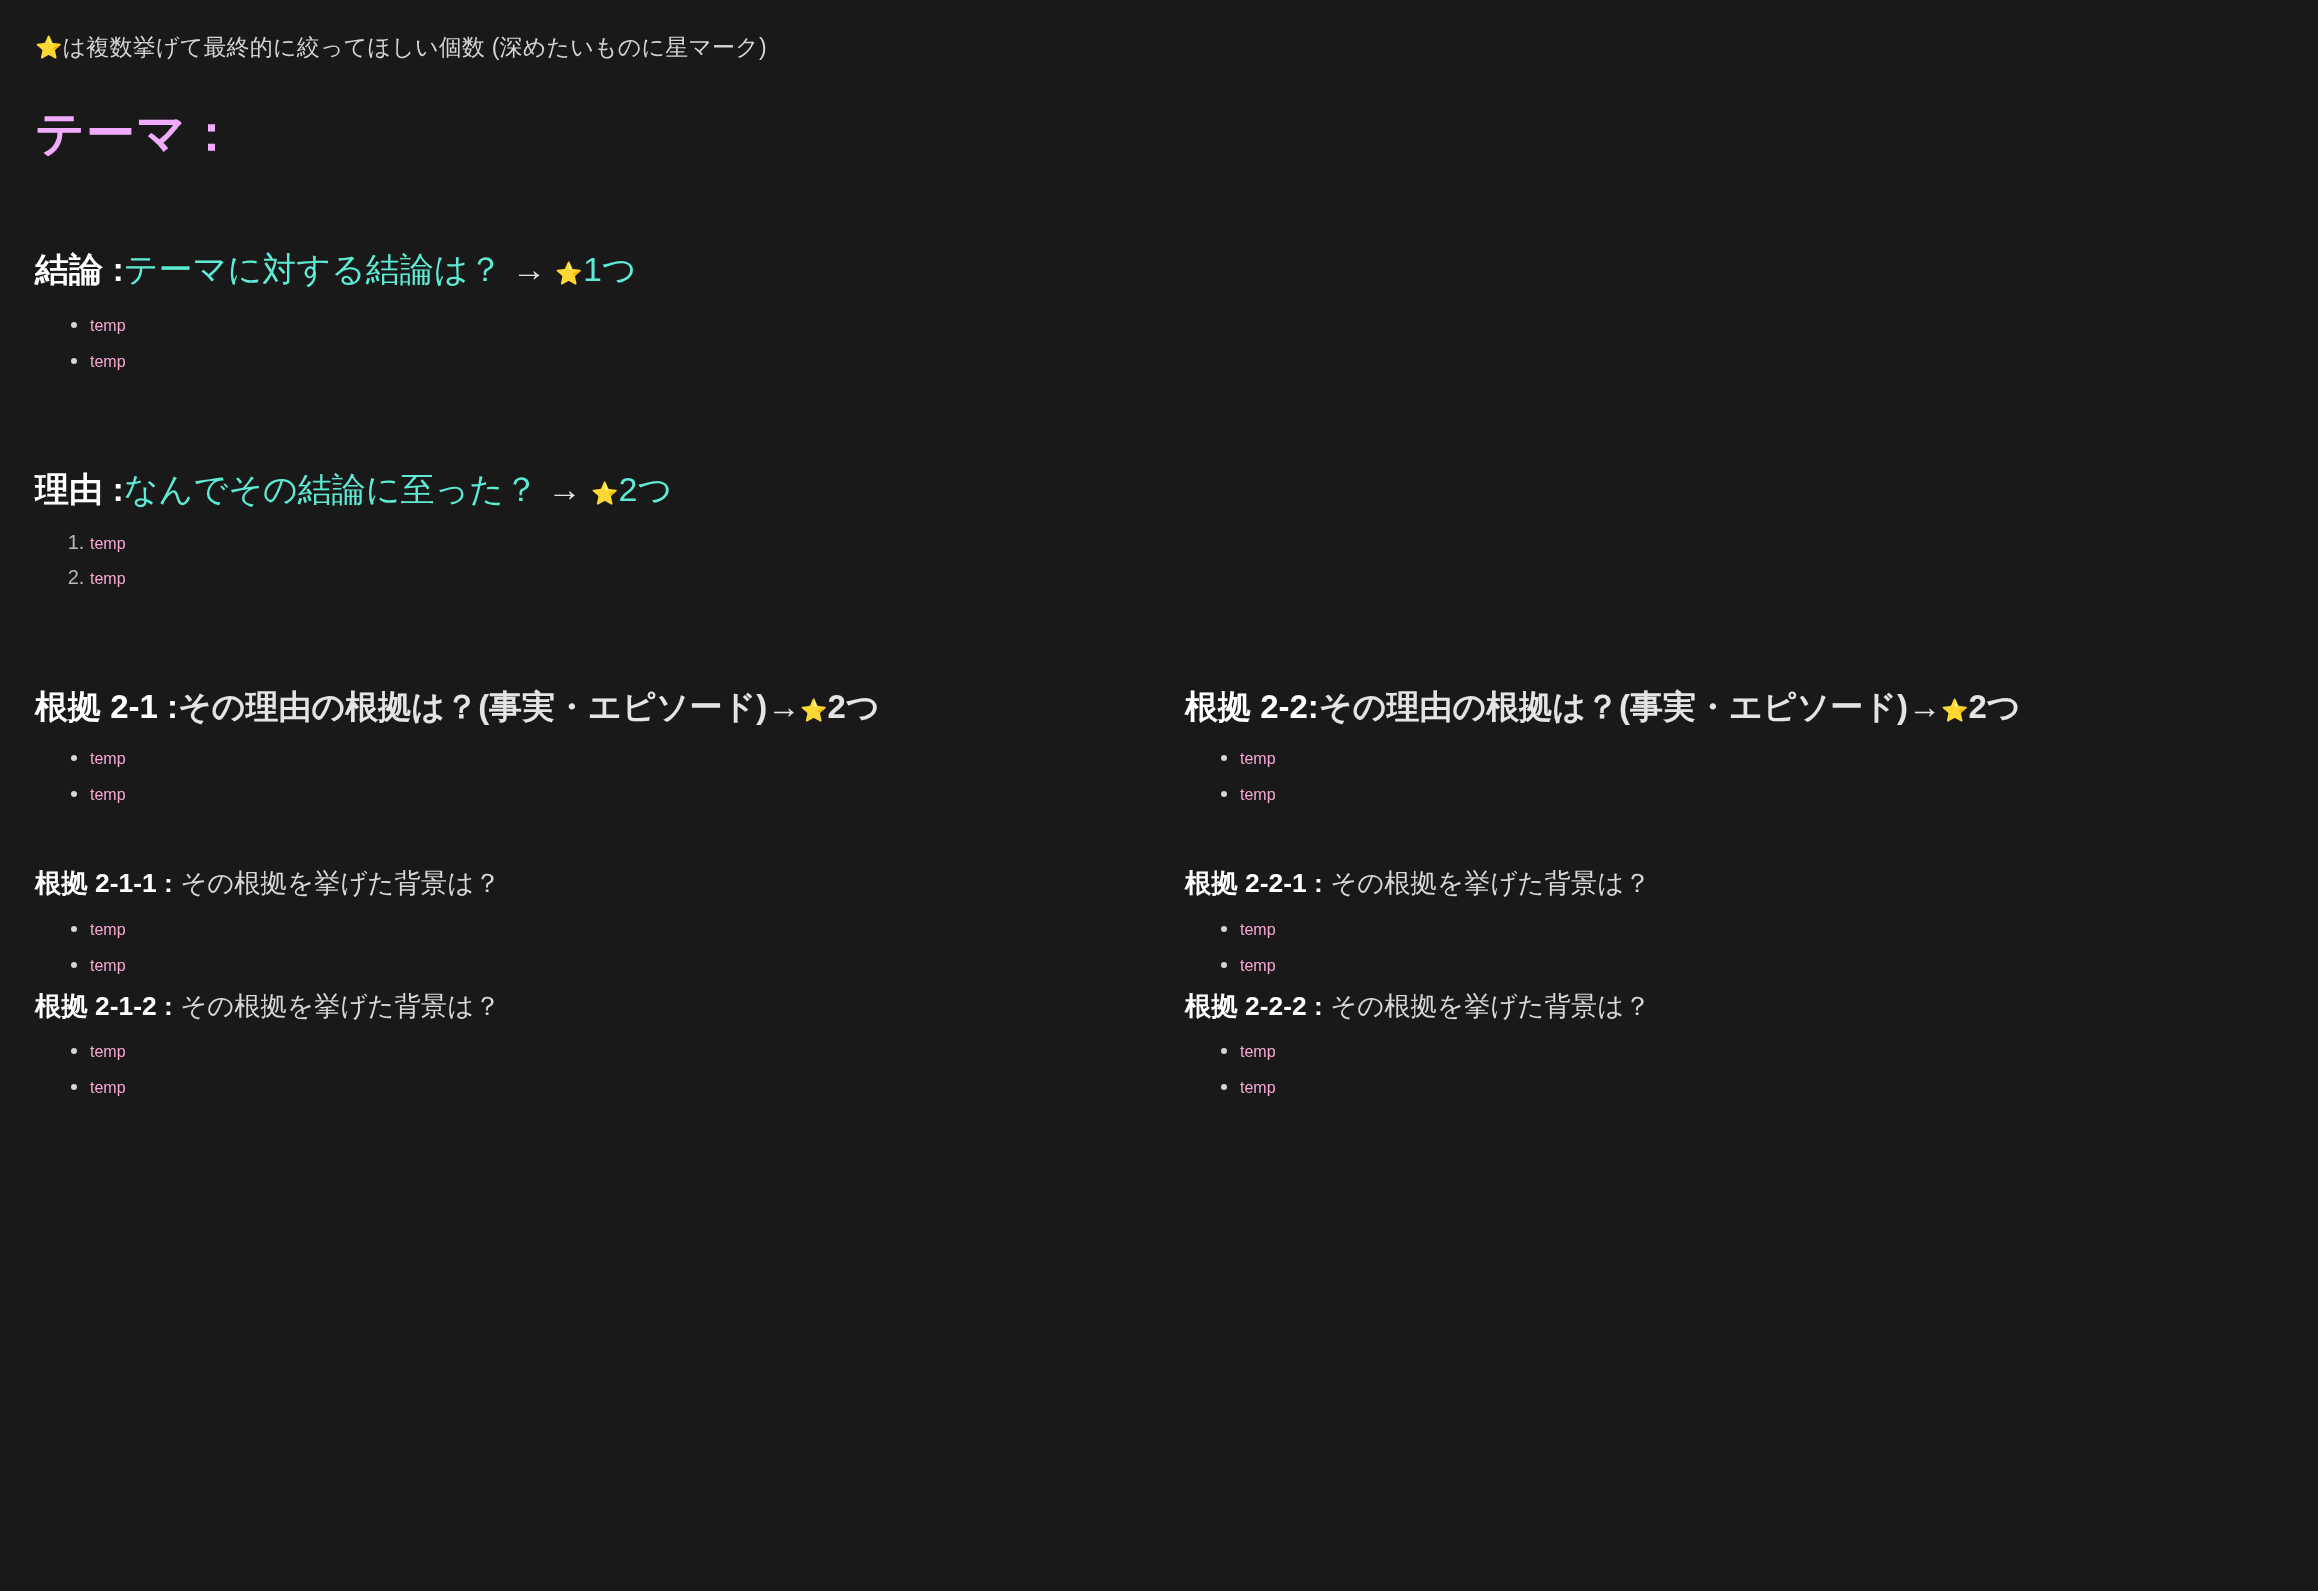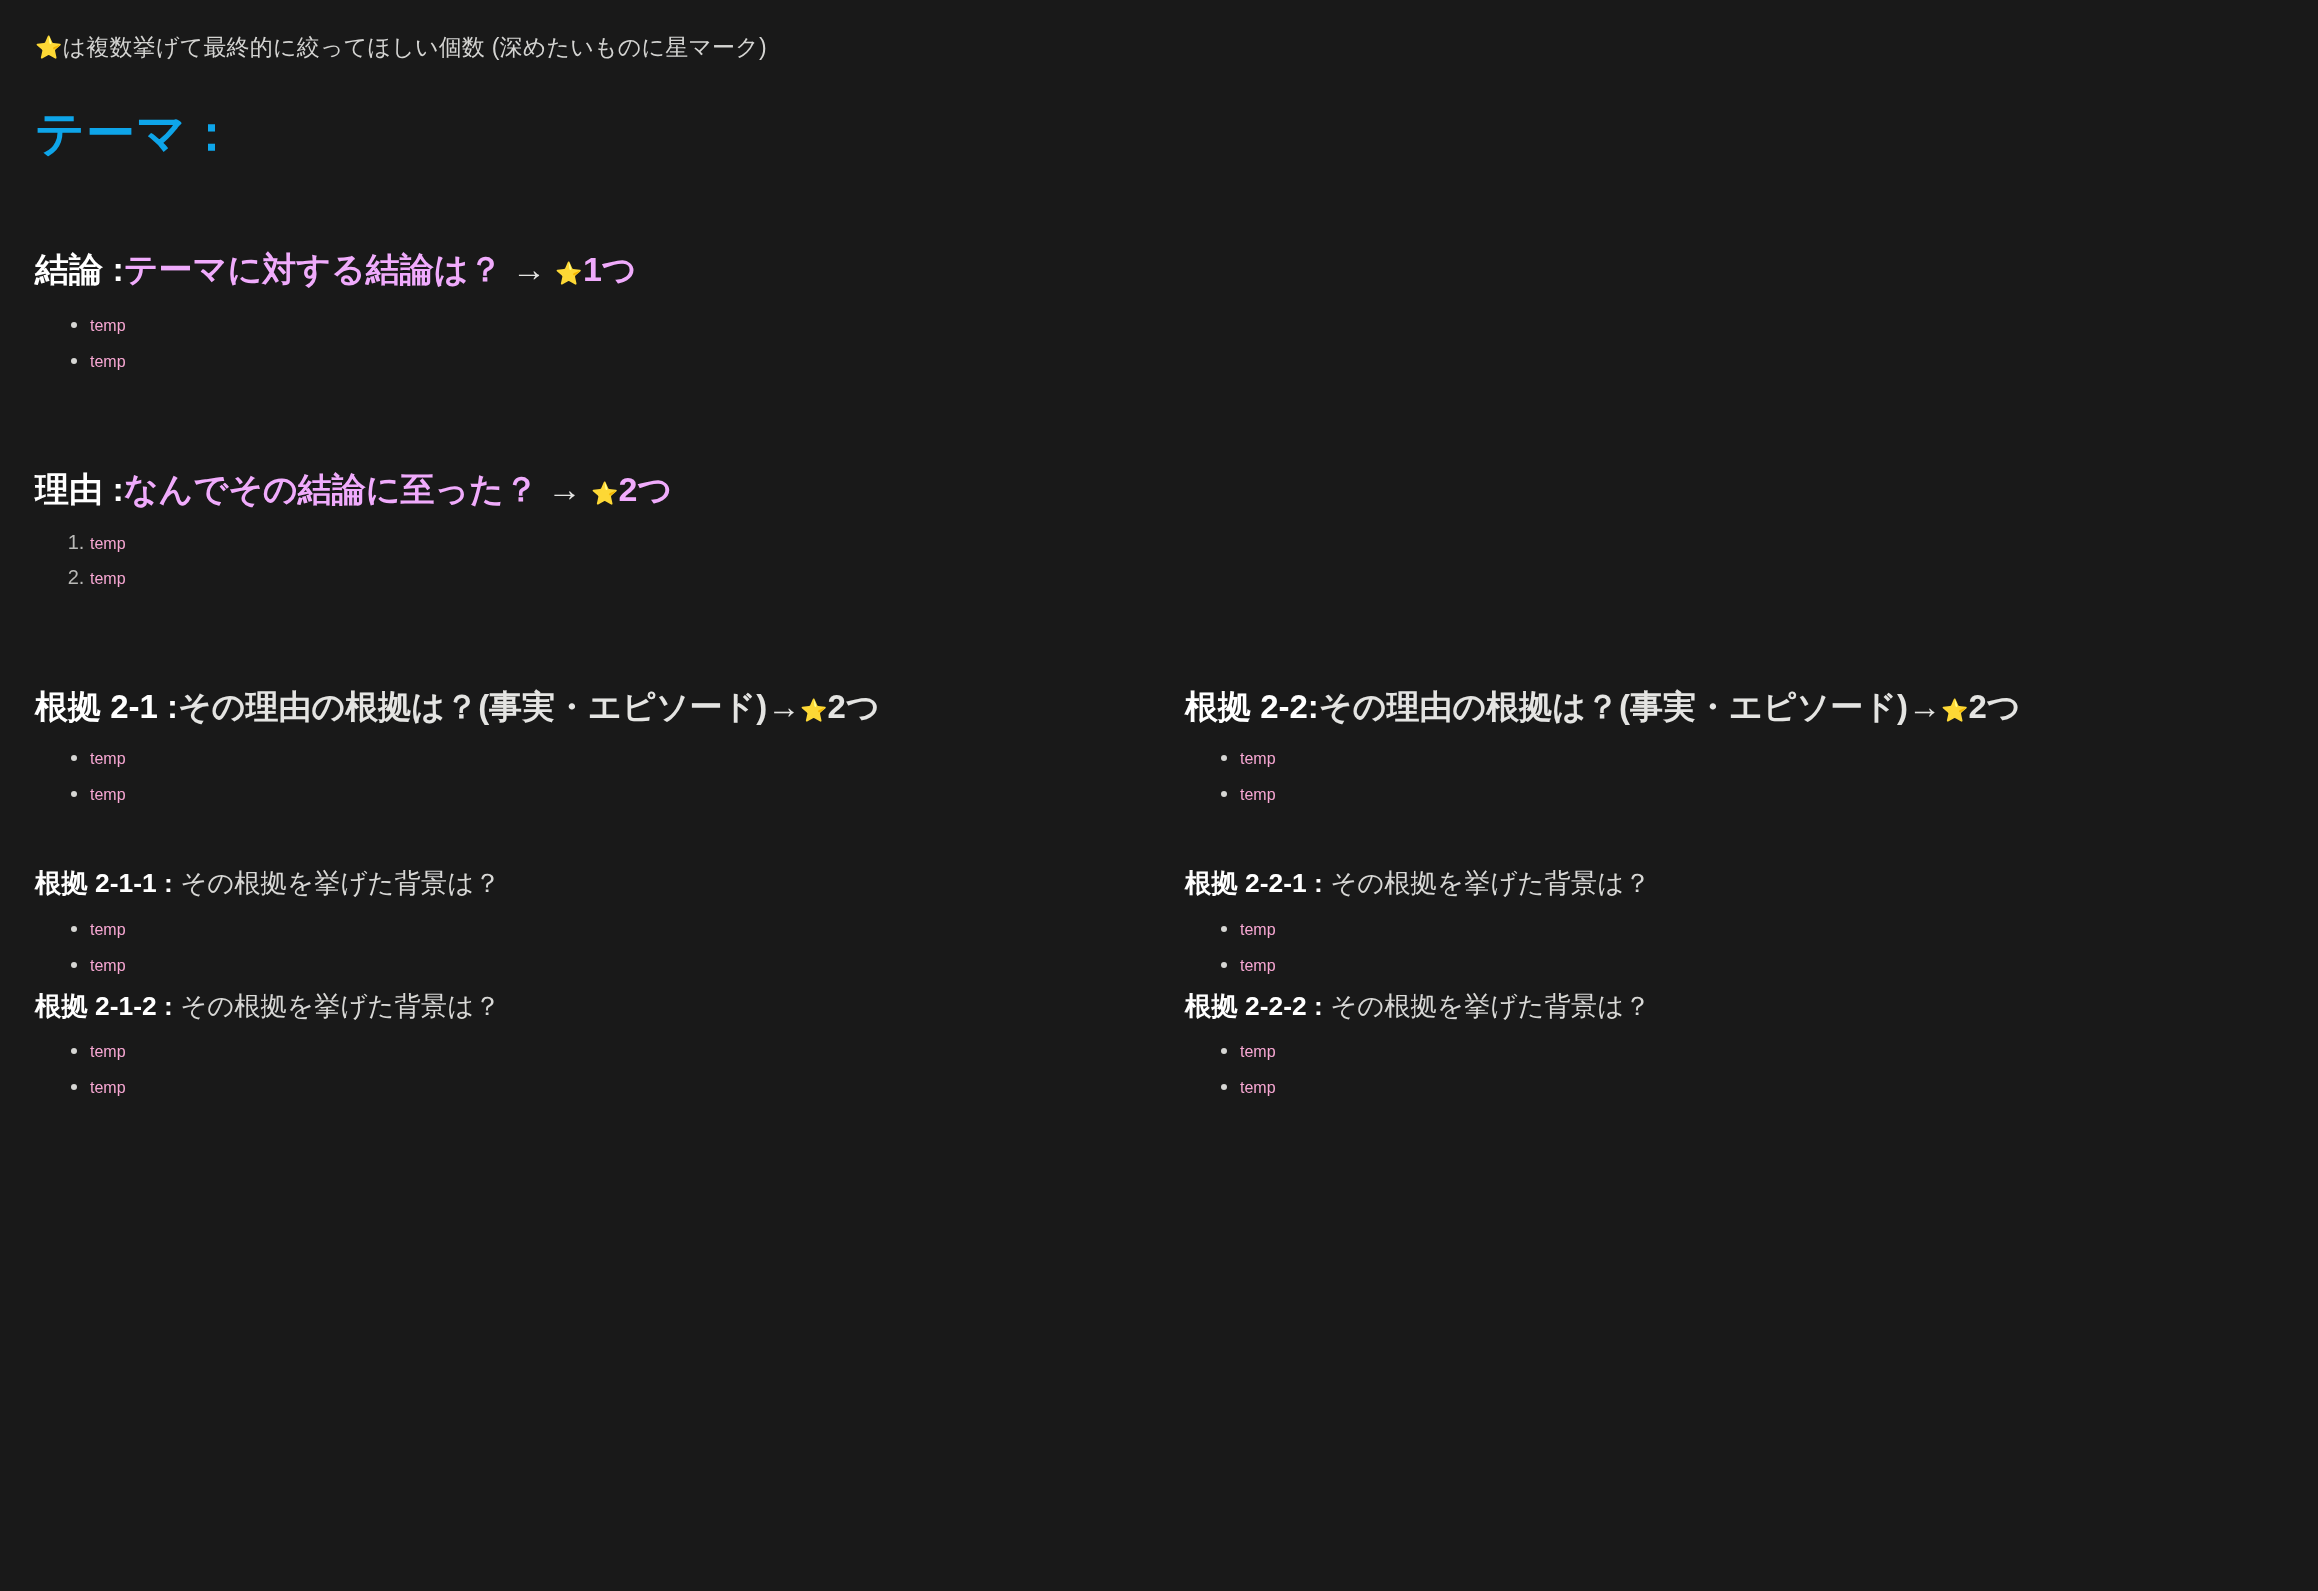--- a/index.html
+++ b/index.html
@@ -27,35 +27,35 @@
     letter-spacing: 0.2px;
   }
   .note-line .paren { color: #d4d4d2; }
   .star { font-size: 22px; }
 
   h1.theme {
     font-size: 49px;
     font-weight: 700;
     letter-spacing: 0.9px;
     margin: 0 0 85px 0;
-    color: #0ea5e9;
+    color: #f0abfc;
     line-height: 1.2;
   }
 
   h2.section {
     font-size: 34px;
     font-weight: 700;
     color: #ffffff;
     margin: 0 0 19.4px 0;
     line-height: 1.35;
   }
   h2.section .lead { font-weight: 700; }
   h2.section .q {
-    font-weight: 700;
-    color: #f0abfc;
+    font-weight: 400;
+    color: #5eead4;
   }
   h2.section .arrow { color: #e4e4e2; font-weight: 400; }
 
   ul.bullets, ol.numbers {
     margin: 0 0 0 0;
     padding-left: 55px;
   }
   ul.bullets li, ol.numbers li {
     font-size: 16px;
     line-height: 1.0;

